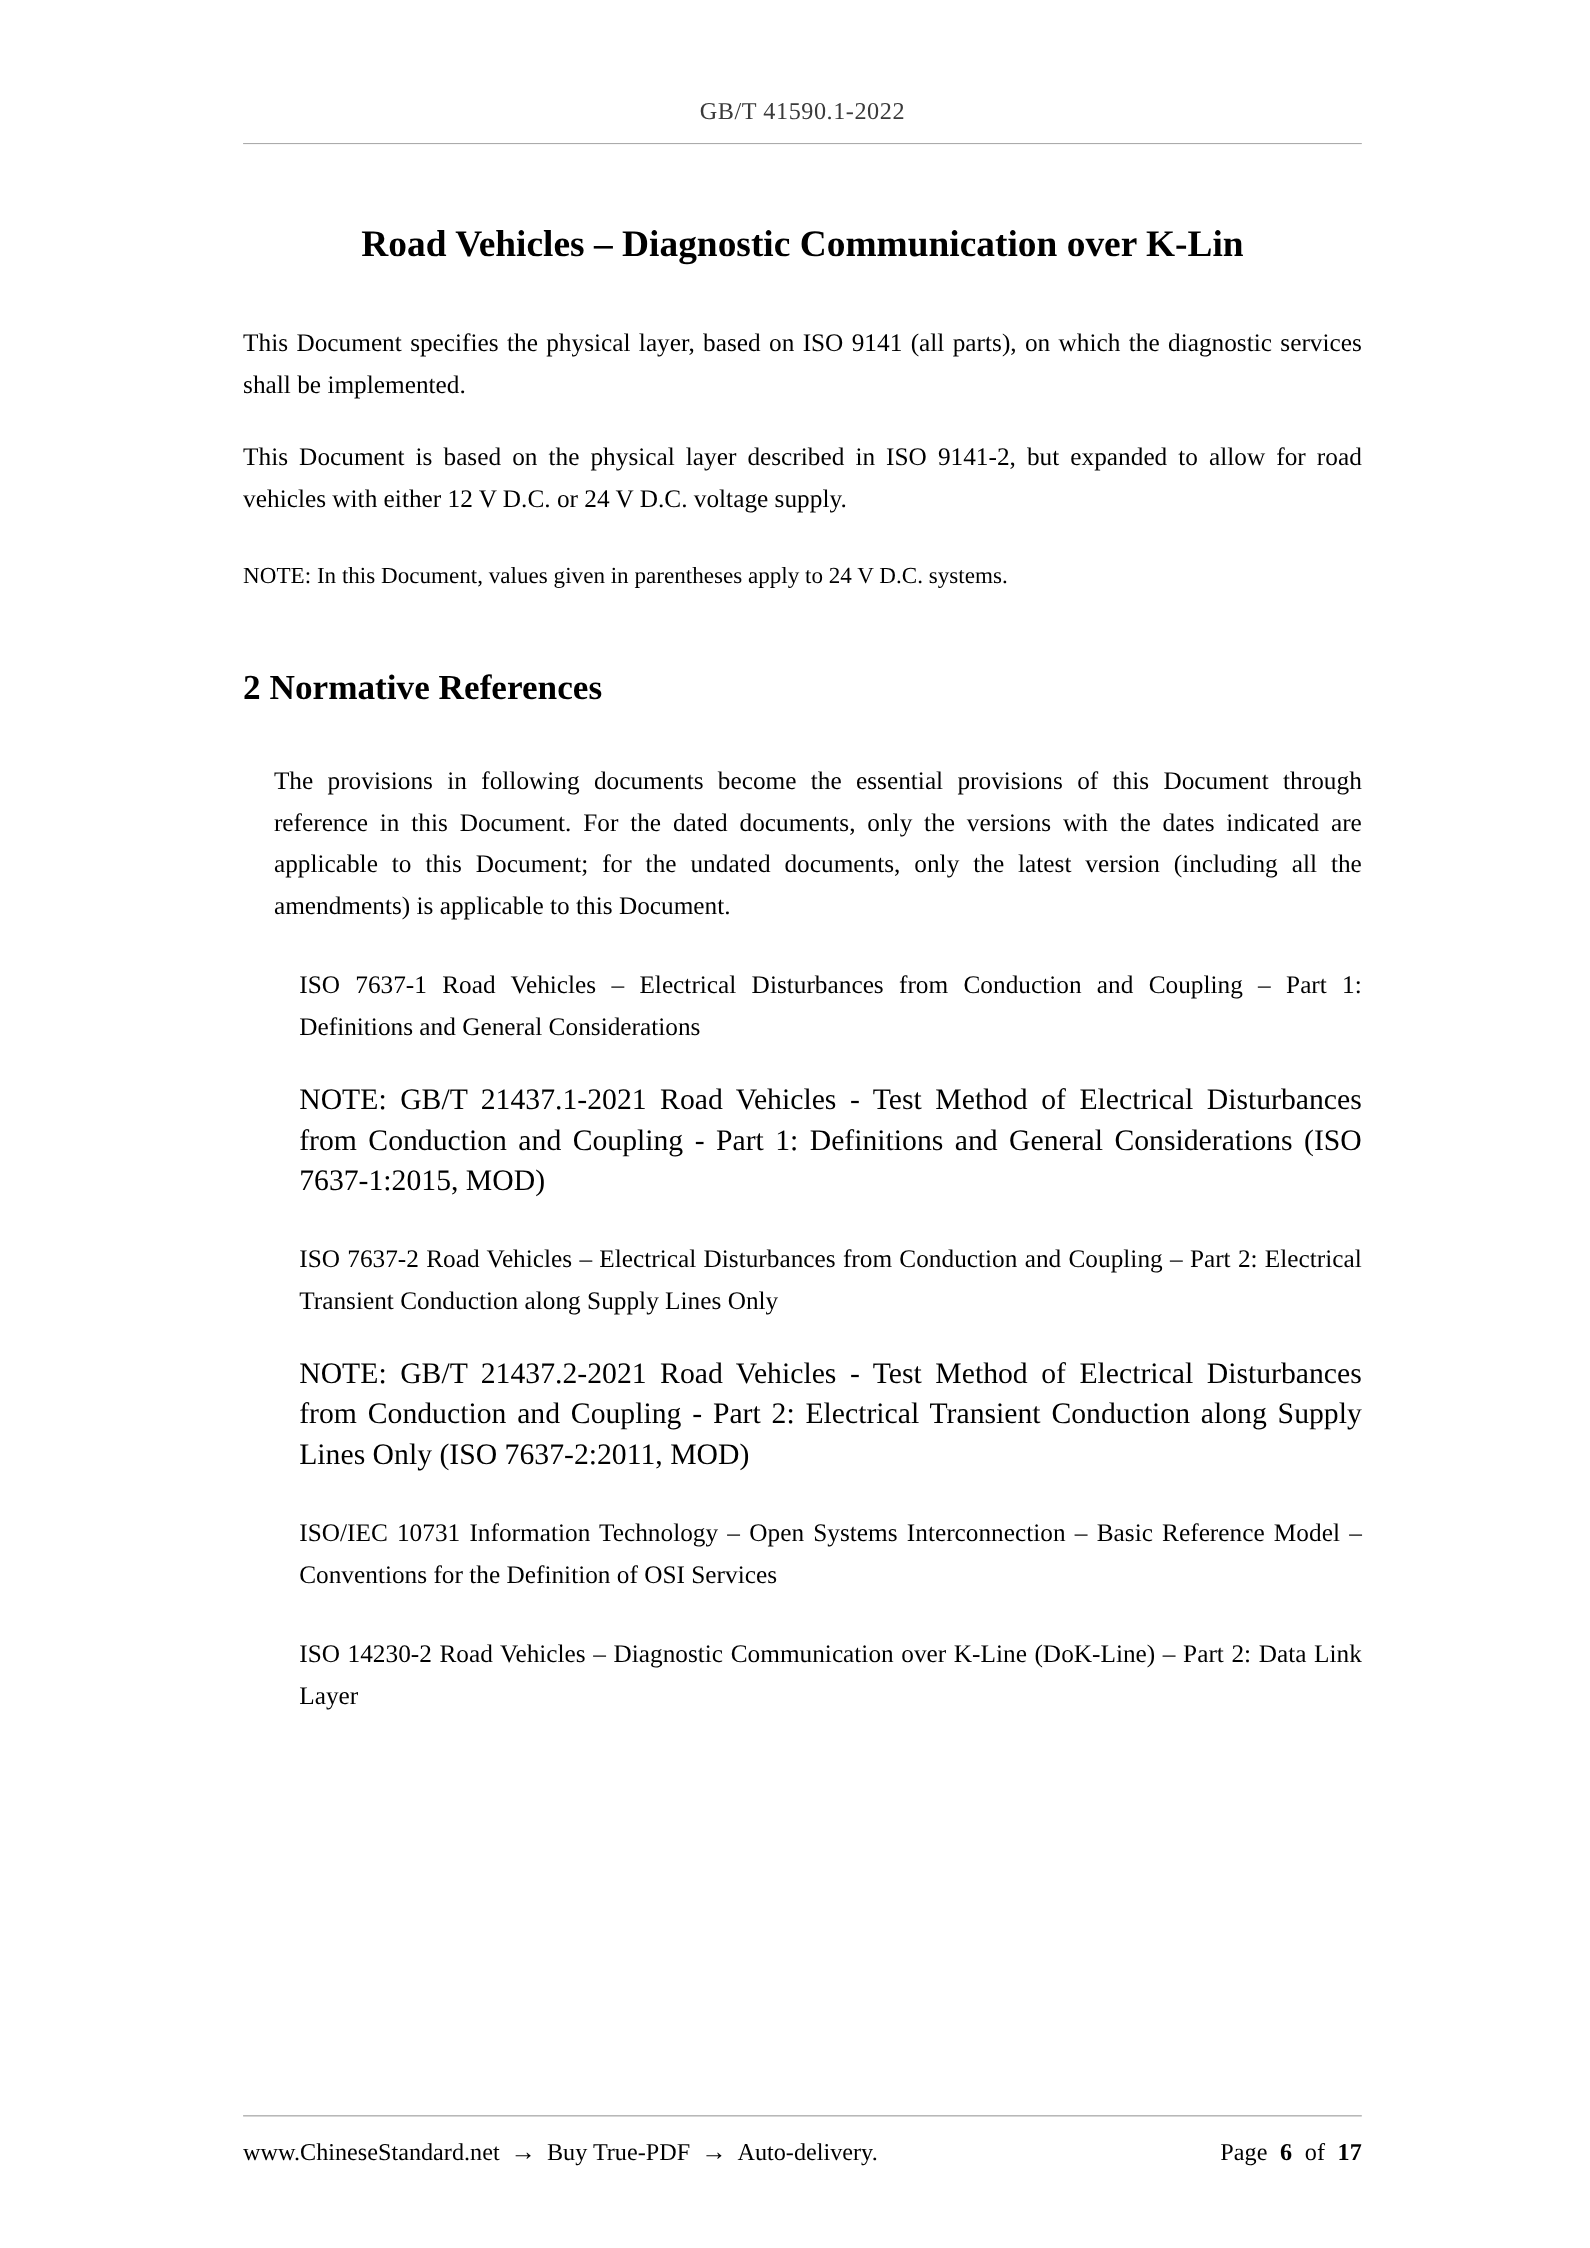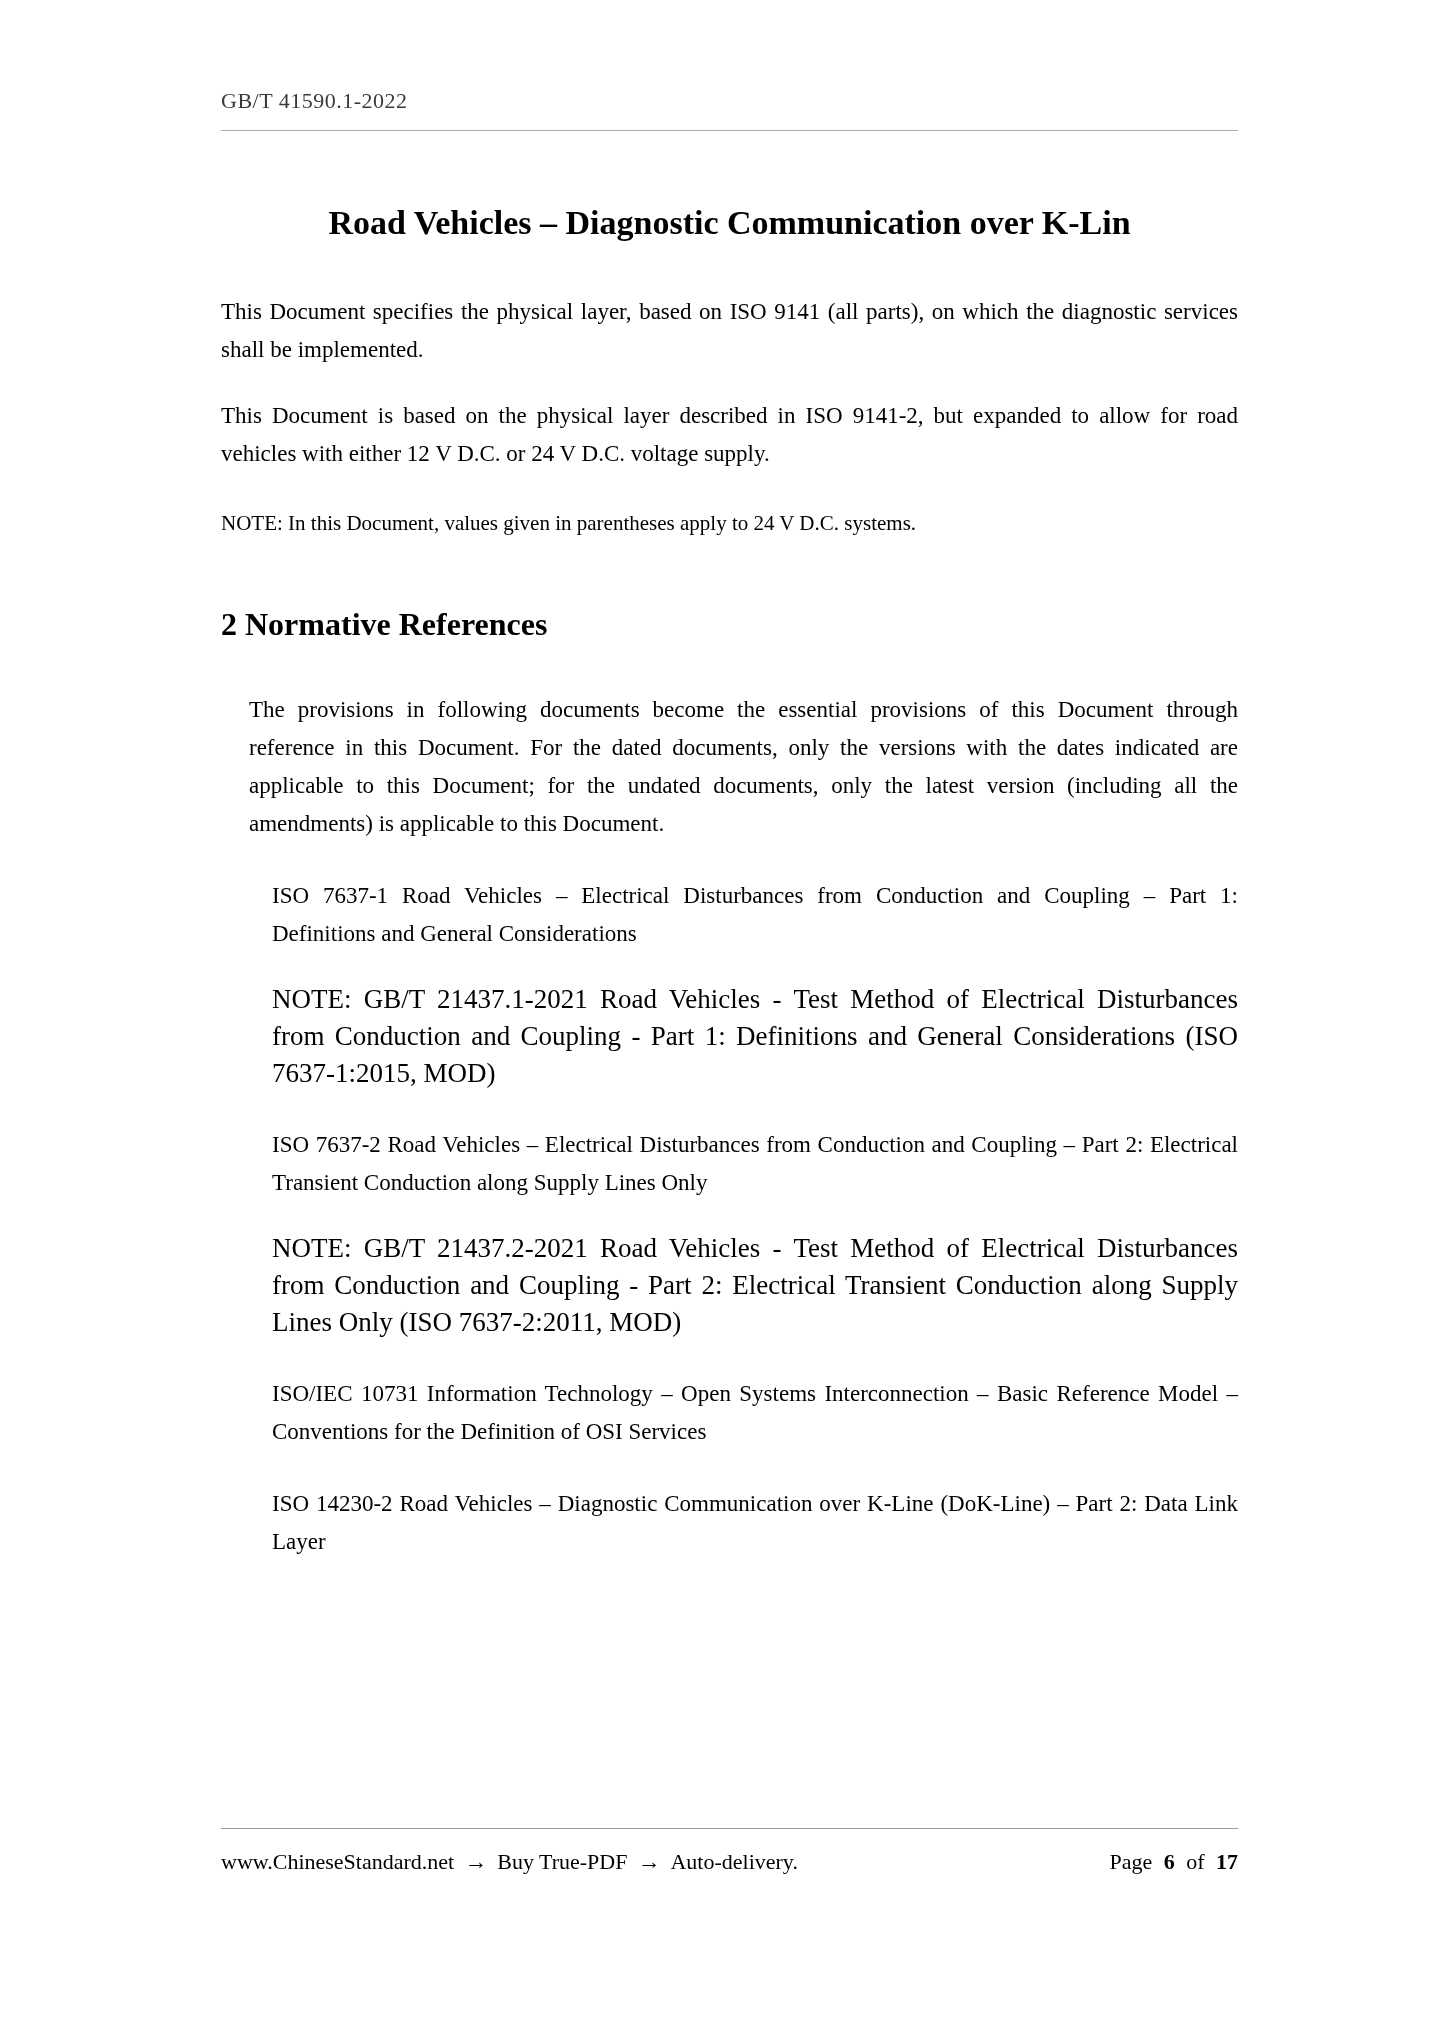--- a/index.html
+++ b/index.html
@@ -13,21 +13,21 @@
     overflow: hidden;
   }
   .page {
     position: relative;
     width: 1445px;
     height: 2044px;
     background: #ffffff;
     padding: 88px 207px 0 221px;
   }
   .doc-number {
-    text-align: left;
+    text-align: center;
     font-size: 22px;
     line-height: 26px;
     color: #3a3a3a;
     letter-spacing: 0.5px;
   }
   .header-rule {
     border: none;
     border-top: 1px solid #ababab;
     margin-top: 16px;
   }
@@ -69,21 +69,21 @@
   }
   .ref-note {
     margin-left: 51px;
     margin-top: 28px;
     font-size: 27px;
     line-height: 37px;
     text-align: justify;
   }
   .footer {
     position: absolute;
-    top: 1828px;
+    top: 1923px;
     left: 221px;
     width: 1017px;
     border-top: 1px solid #9a9a9a;
     padding-top: 20px;
     display: flex;
     justify-content: space-between;
     align-items: flex-end;
     font-size: 22px;
   }
   .footer-left { display: flex; align-items: baseline; gap: 10px; }

